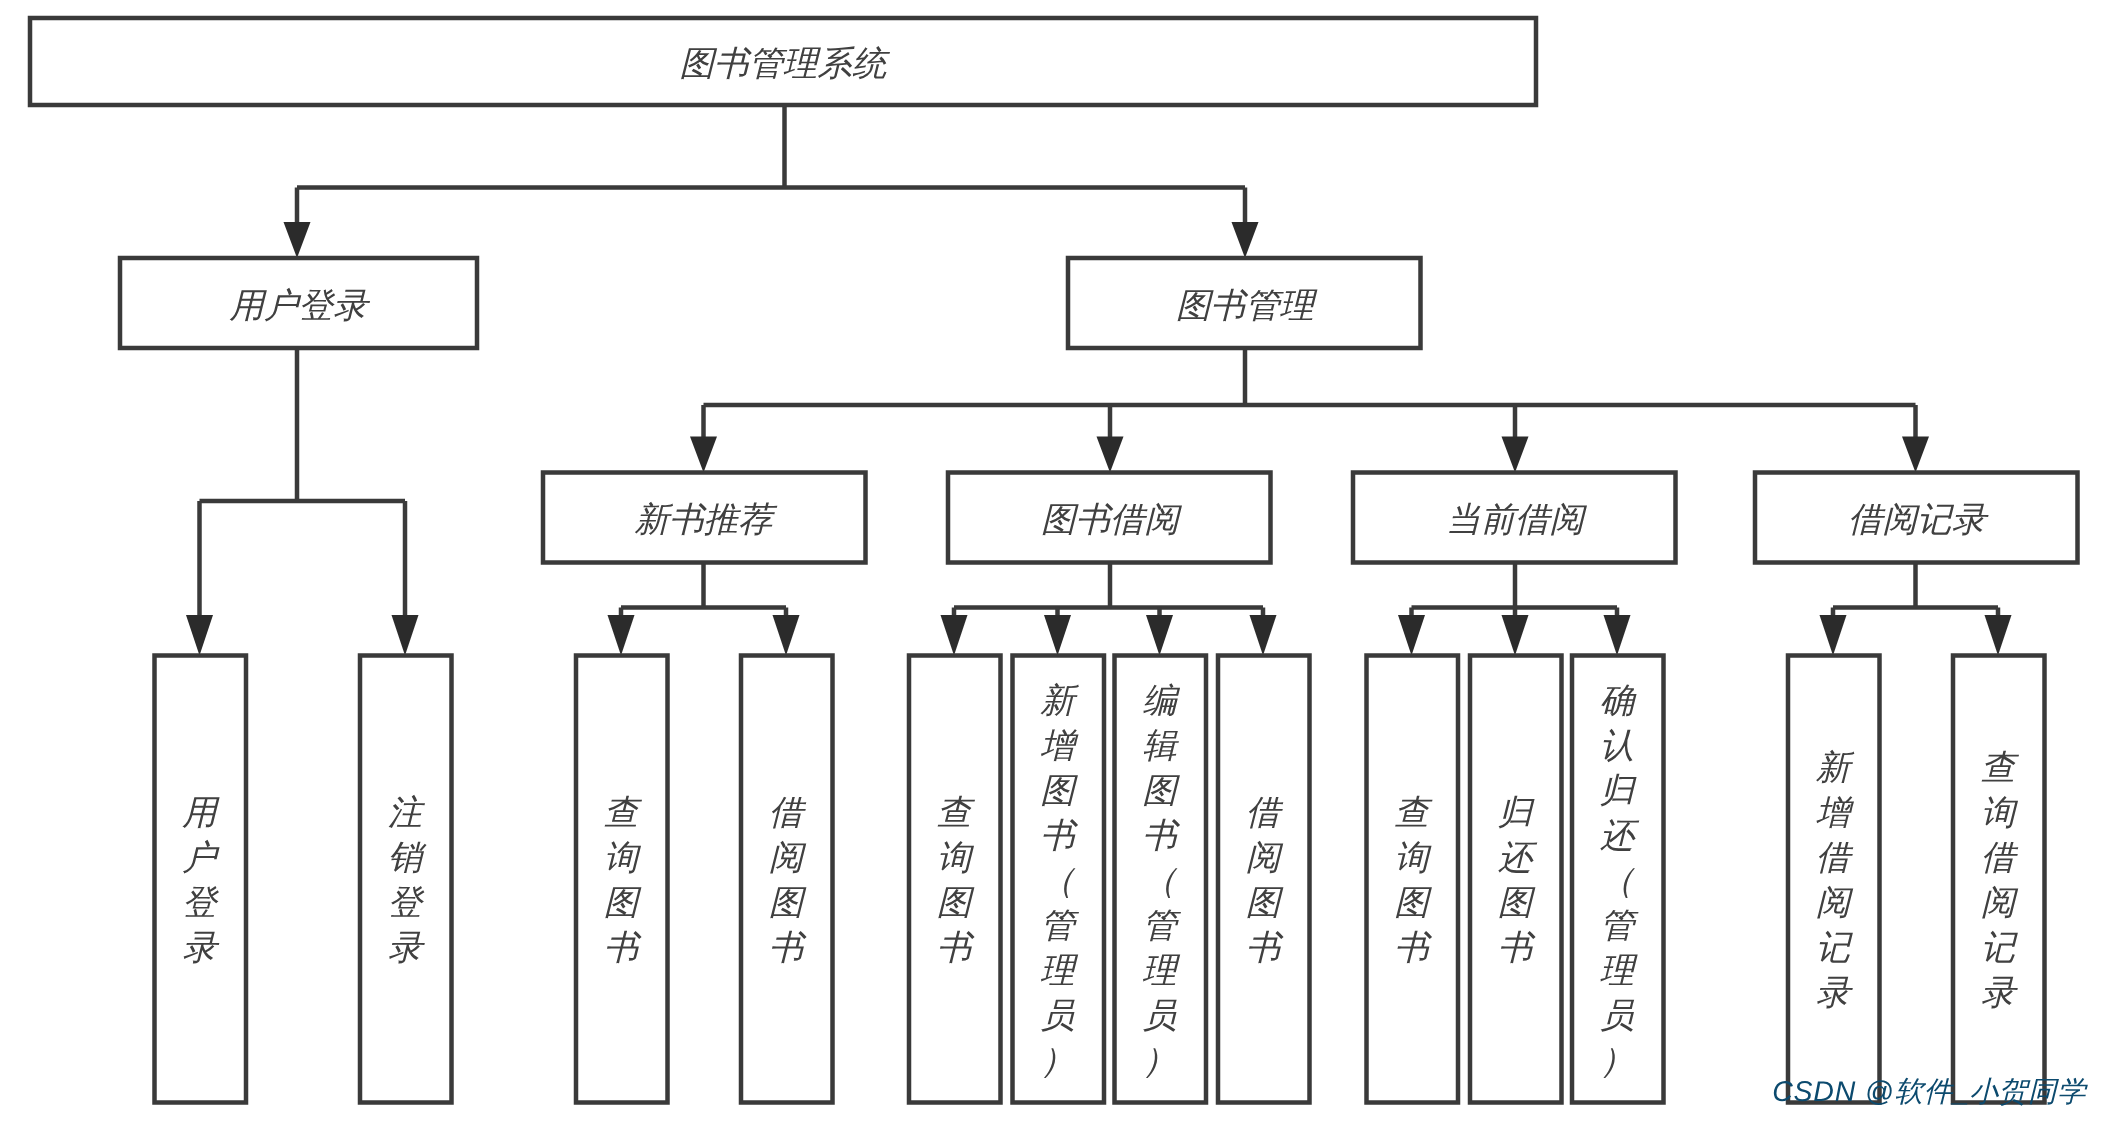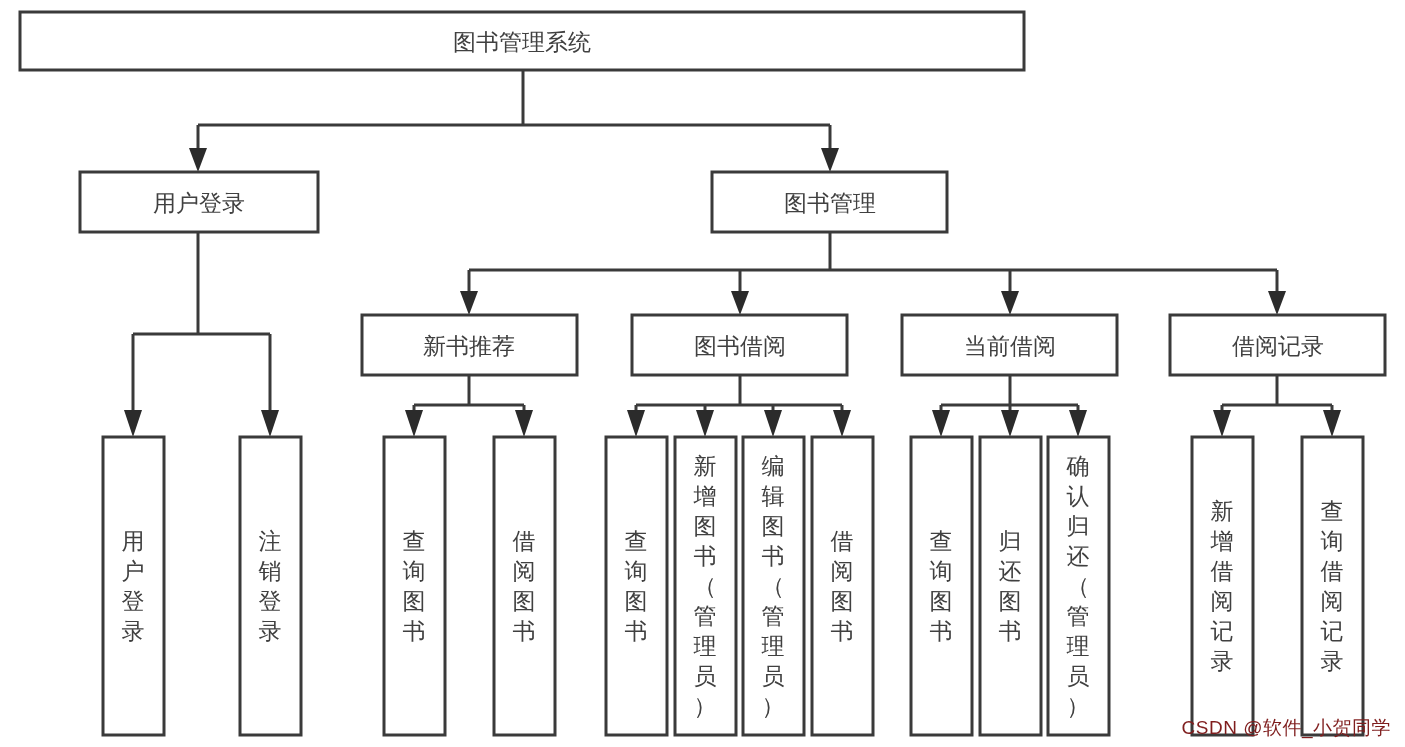--- a/index.html
+++ b/index.html
@@ -11,20 +11,21 @@
     width: 1405px;
     height: 747px;
     font-family: "Liberation Sans", "DejaVu Sans", sans-serif;
     overflow: hidden;
     position: relative;
   }
   #diagram-root {
     position: relative;
     width: 1405px;
     height: 747px;
+    font-style: italic;
   }
   svg#diagram-svg {
     position: absolute;
     left: 0;
     top: 0;
     width: 1405px;
     height: 747px;
     display: block;
   }
   .node-box {
@@ -54,21 +55,21 @@
     font-size: 23px;
     fill: #404040;
     text-anchor: middle;
   }
   .watermark-text {
     position: absolute;
     right: 14px;
     bottom: 6px;
     font-family: "Liberation Sans", "DejaVu Sans", sans-serif;
     font-size: 19px;
-    color: #7f1d1d;
+    color: #0c4a6e;
     letter-spacing: 0.5px;
     white-space: nowrap;
     user-select: none;
   }
 </style>
 </head>
 <body>
 
 <div id="diagram-root">
 

